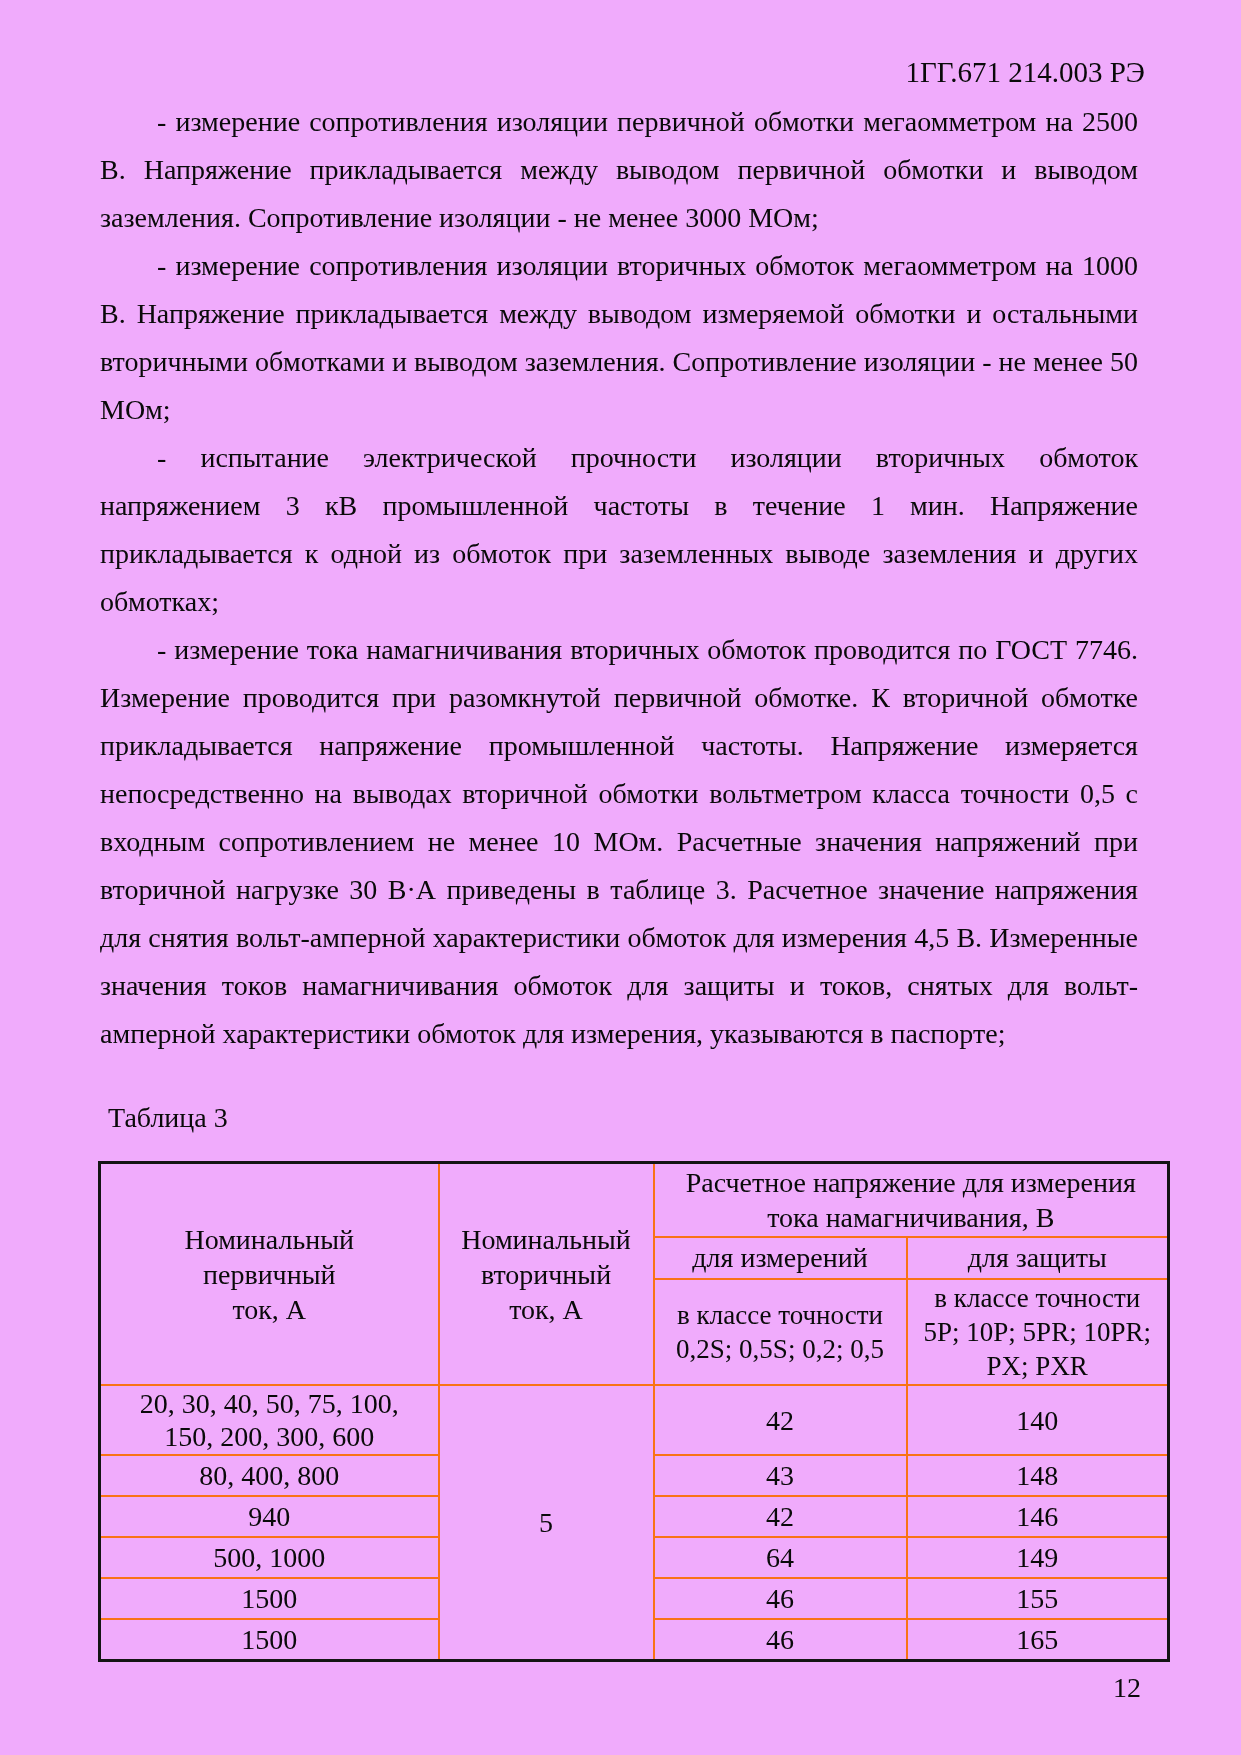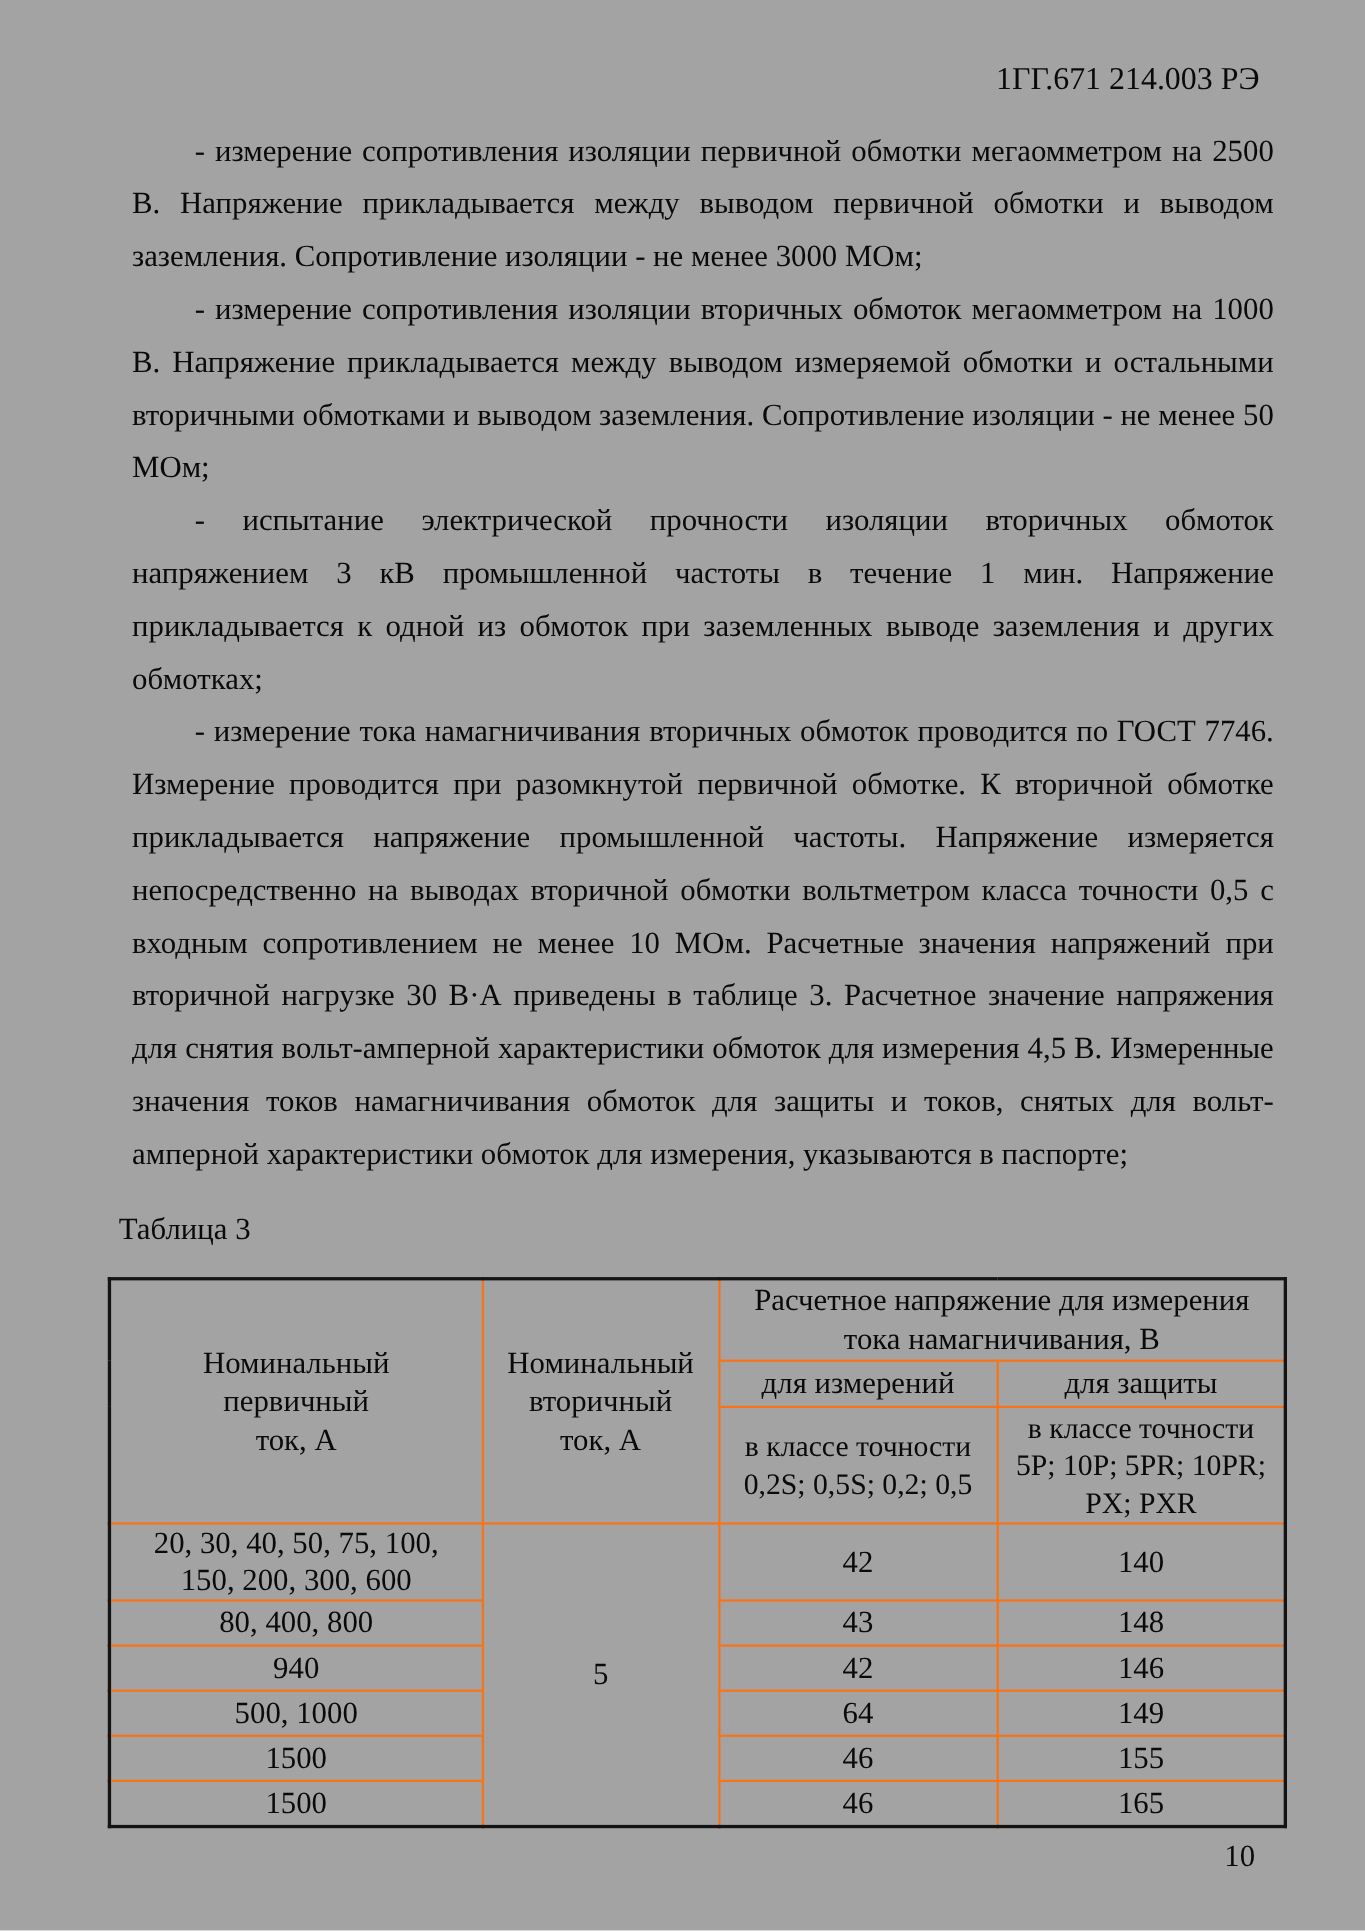--- a/index.html
+++ b/index.html
@@ -1,37 +1,36 @@
 <!DOCTYPE html>
 <html lang="ru"><head>
 <meta charset="utf-8">
 <style>
   html, body { margin: 0; padding: 0; background: #ffffff; }
   .page {
     position: relative;
     width: 1241px;
     height: 1755px;
-    background: #a3a3a3;
+    background: #f0abfc;
     color: #0a0a0a;
     font-family: "Liberation Serif", "DejaVu Serif", serif;
     overflow: hidden;
   }
   .doc-number {
     position: absolute;
     top: 56px;
     right: 96px;
     font-size: 29px;
     white-space: nowrap;
   }
   .body-text {
     position: absolute;
     top: 98px;
-    left: 120px;
+    left: 100px;
     width: 1038px;
-    margin-top: 16px;
   }
   .body-text p {
     margin: 0;
     font-size: 28px;
     line-height: 48px;
     text-align: justify;
     text-indent: 57px;
   }
   .table-caption {
     position: absolute;
@@ -146,15 +145,15 @@
         <td>155</td>
       </tr>
       <tr class="data-row">
         <td>1500</td>
         <td>46</td>
         <td>165</td>
       </tr>
     </tbody>
   </table>
 
-  <div class="page-number">10</div>
+  <div class="page-number">12</div>
 
 </div>
 
 </body></html>

